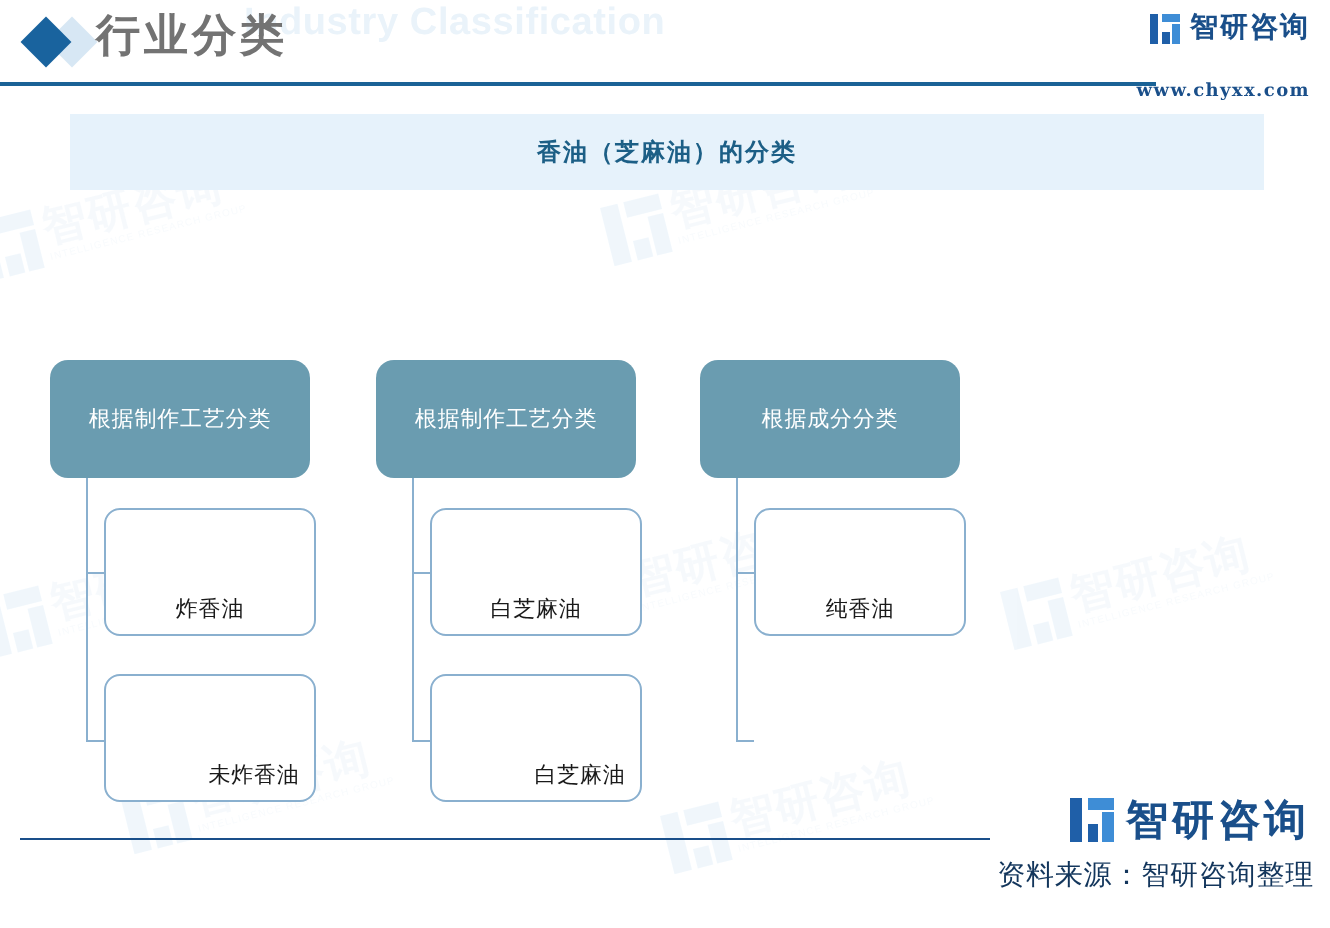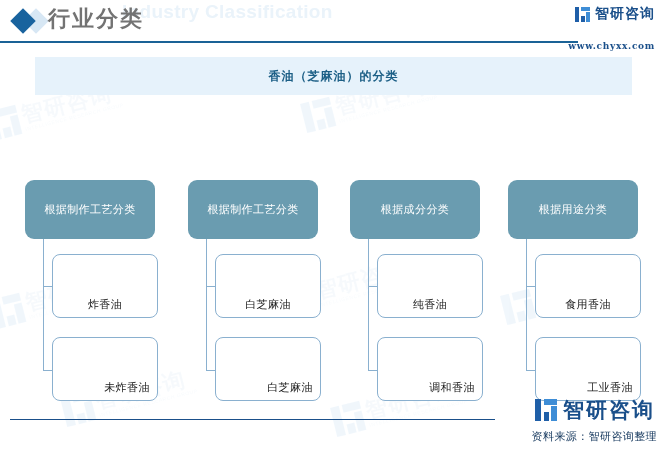--- a/index.html
+++ b/index.html
@@ -147,21 +147,21 @@
     position:absolute;left:10px;top:419px;width:485px;height:1px;background:#1a4f8a;
   }
   .ftr-left{
     position:absolute;left:10px;top:432px;
     font-family:"DejaVu Sans",sans-serif;
     font-size:11px;color:#13365c;letter-spacing:.5px;
   }
   .ftr-right{
     position:absolute;right:8px;top:429px;
     font-family:"DejaVu Sans",sans-serif;
-    font-size:11px;color:#13365c;letter-spacing:.4px;margin-left:20px;
+    font-size:14px;color:#13365c;letter-spacing:.4px;margin-left:20px;
   }
   .ftr-brand{position:absolute;right:10px;top:396px;}
   .ftr-brand-row{display:flex;align-items:center;justify-content:flex-end;gap:6px;}
   .ftr-mark{position:relative;width:22px;height:22px;flex:0 0 auto;}
   .ftr-mark i{position:absolute;display:block;background:#1f5fa8;}
   .ftr-mark i:nth-child(1){left:0;top:0;width:6px;height:22px;}
   .ftr-mark i:nth-child(2){left:9px;top:0;width:13px;height:6px;background:#3e8dd6;}
   .ftr-mark i:nth-child(3){left:16px;top:7px;width:6px;height:15px;background:#3e8dd6;}
   .ftr-mark i:nth-child(4){left:9px;top:13px;width:5px;height:9px;}
   .ftr-brand-name{
@@ -320,39 +320,22 @@
   <div class="col col-2">
     <div class="head-box">
       <span class="head-label">根据成分分类</span>
     </div>
     <div class="conn-v"></div>
     <div class="conn-h conn-h0"></div>
     <div class="conn-h conn-h1"></div>
     <div class="child-box child-0">
       <span class="child-label">纯香油</span>
     </div>
-    <div class="child-box child-1">
-      <span class="child-label">调和香油</span>
-    </div>
-  </div>
-
-  <div class="col col-3">
-    <div class="head-box">
-      <span class="head-label">根据用途分类</span>
-    </div>
-    <div class="conn-v"></div>
-    <div class="conn-h conn-h0"></div>
-    <div class="conn-h conn-h1"></div>
-    <div class="child-box child-0">
-      <span class="child-label">食用香油</span>
-    </div>
-    <div class="child-box child-1">
-      <span class="child-label">工业香油</span>
-    </div>
-  </div>
+  </div>
+
 
 </div>
 
 <div class="ftr">
   <div class="ftr-brand">
     <div class="ftr-brand-row">
       <div class="ftr-mark">
           <i></i>
           <i></i>
           <i></i>

